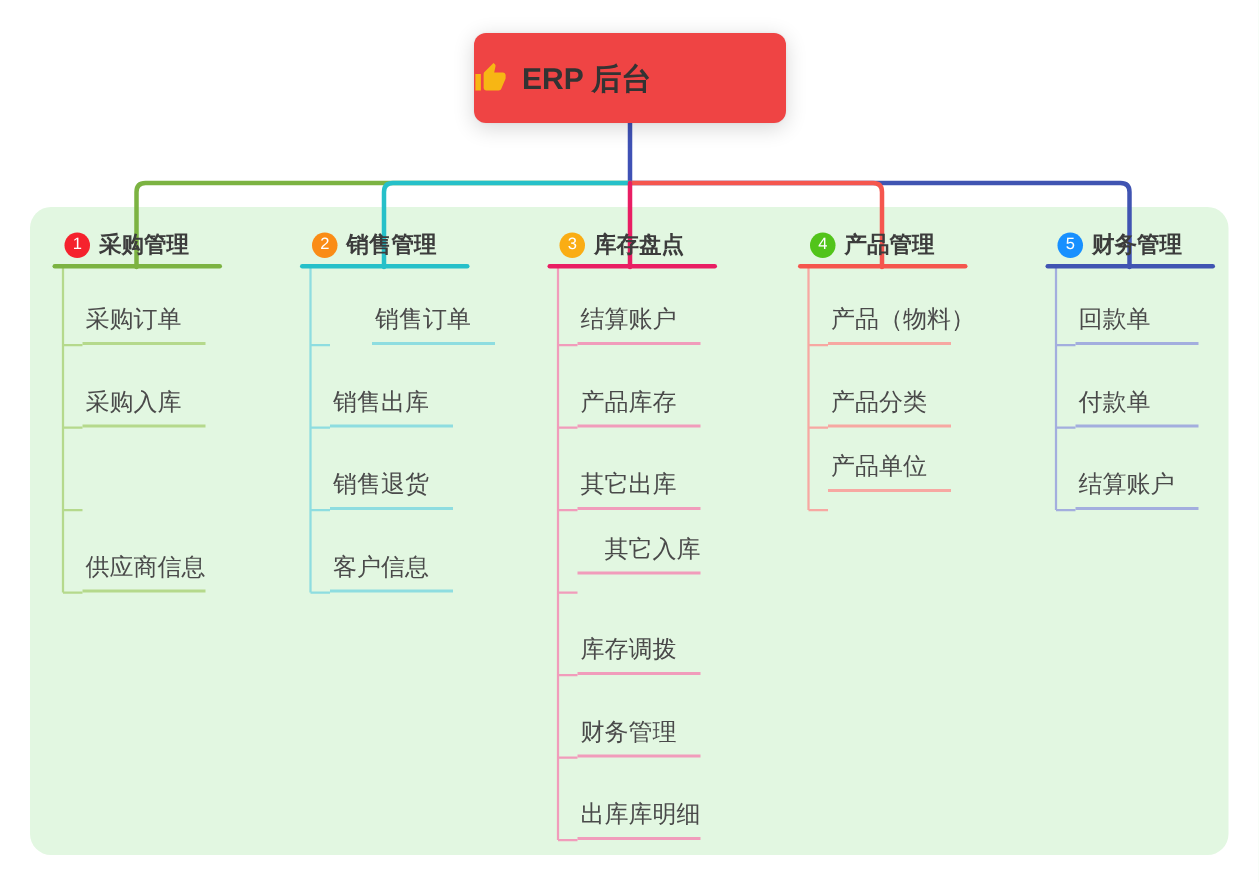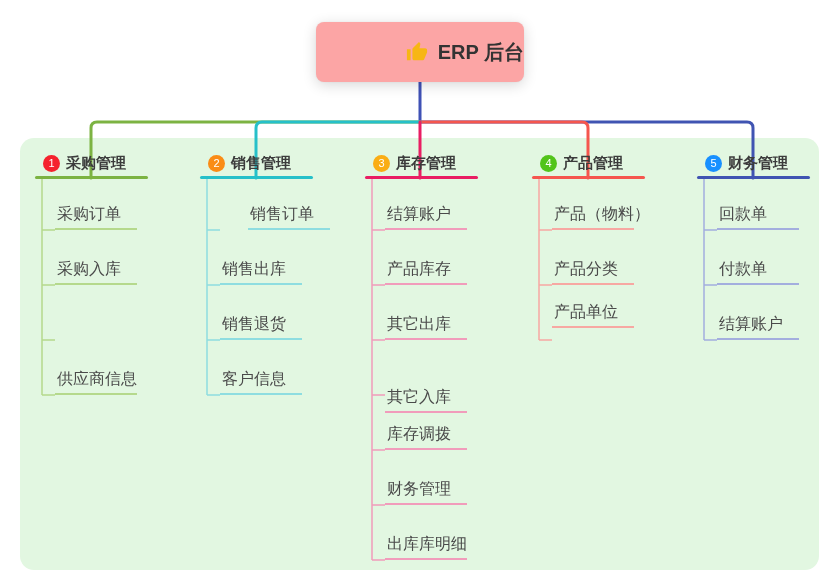--- a/index.html
+++ b/index.html
@@ -8,23 +8,23 @@
 
   .canvas-panel {
     position:absolute; left:20px; top:138px; width:799px; height:432px;
     border-radius:14px;
   }
 
   .connectors { position:absolute; left:0; top:0; width:839px; height:588px; pointer-events:none; }
 
   .root-card {
     position:absolute; left:316px; top:22px; width:208px; height:60px;
-    background:#fca5a5; border-radius:8px;
+    background:#ef4444; border-radius:8px;
     box-shadow:0 3px 14px rgba(0,0,0,.16), 0 0 2px rgba(0,0,0,.06);
-    display:flex; align-items:center; justify-content:flex-end; gap:10px;
+    display:flex; align-items:center; justify-content:flex-start; gap:10px;
     font-size:20px; font-weight:600; color:#333;
   }
   .root-card .thumb { width:22px; height:22px; display:inline-block; }
 
   .branch { position:absolute; top:148px; width:113px; }
   .branch-header {
     position:relative; display:flex; align-items:center;
     width:113px; height:30px; padding-left:8px;
     font-size:15px; font-weight:600; color:#3c3c3c;
   }
@@ -94,27 +94,27 @@
     </div>
     <div class="child" style="top: 52px; border-bottom-color: rgb(142, 221, 224); margin-left: 28px;">销售订单</div>
     <div class="child" style="top: 107px; border-bottom-color: rgb(142, 221, 224);">销售出库</div>
     <div class="child" style="top: 162px; border-bottom-color: rgb(142, 221, 224);">销售退货</div>
     <div class="child" style="top: 217px; border-bottom-color: rgb(142, 221, 224);">客户信息</div>
   </div>
 
   <div class="branch" style="left:365px">
     <div class="branch-header">
       <span class="badge" style="background-color: rgb(250, 173, 20);">3</span>
-      <span>库存管理</span>
+      <span>库存盘点</span>
       <span class="header-underline" style="background-color: rgb(233, 30, 99);"></span>
     </div>
     <div class="child" style="top: 52px; border-bottom-color: rgb(241, 156, 187);">结算账户</div>
     <div class="child" style="top: 107px; border-bottom-color: rgb(241, 156, 187);">产品库存</div>
     <div class="child" style="top: 162px; border-bottom-color: rgb(241, 156, 187);">其它出库</div>
-    <div class="child" style="top: 235px; border-bottom-color: rgb(241, 156, 187);">其它入库</div>
+    <div class="child" style="top: 205px; border-bottom-color: rgb(241, 156, 187); text-align: right;">其它入库</div>
     <div class="child" style="top: 272px; border-bottom-color: rgb(241, 156, 187);">库存调拨</div>
     <div class="child" style="top: 327px; border-bottom-color: rgb(241, 156, 187);">财务管理</div>
     <div class="child" style="top: 382px; border-bottom-color: rgb(241, 156, 187);">出库库明细</div>
   </div>
 
   <div class="branch" style="left:532px">
     <div class="branch-header">
       <span class="badge" style="background-color: rgb(82, 196, 26);">4</span>
       <span>产品管理</span>
       <span class="header-underline" style="background-color: rgb(245, 86, 78);"></span>

